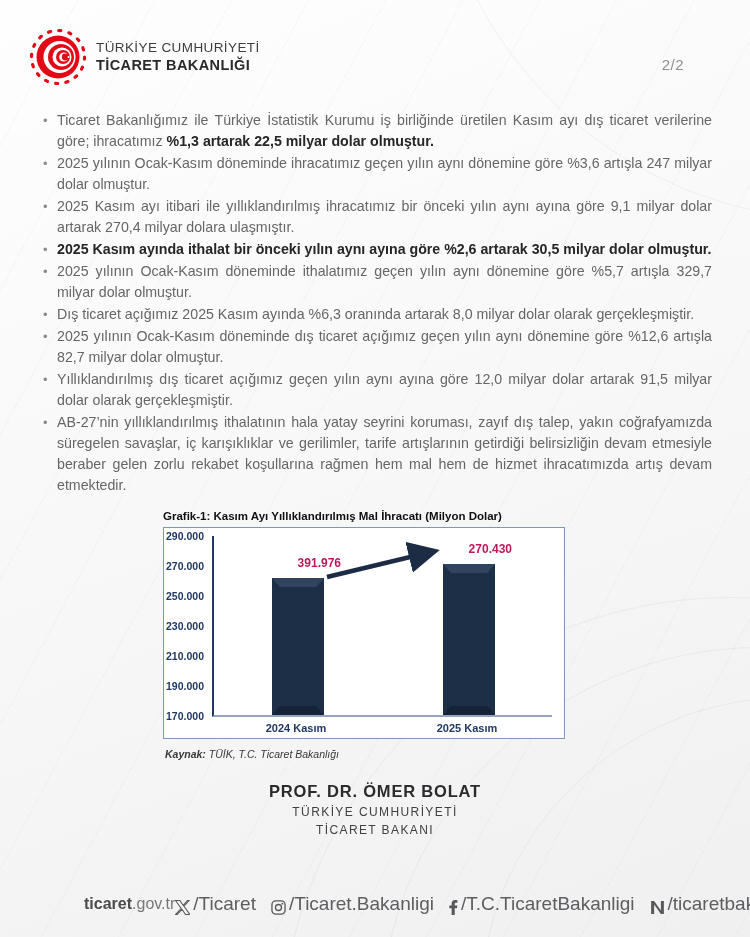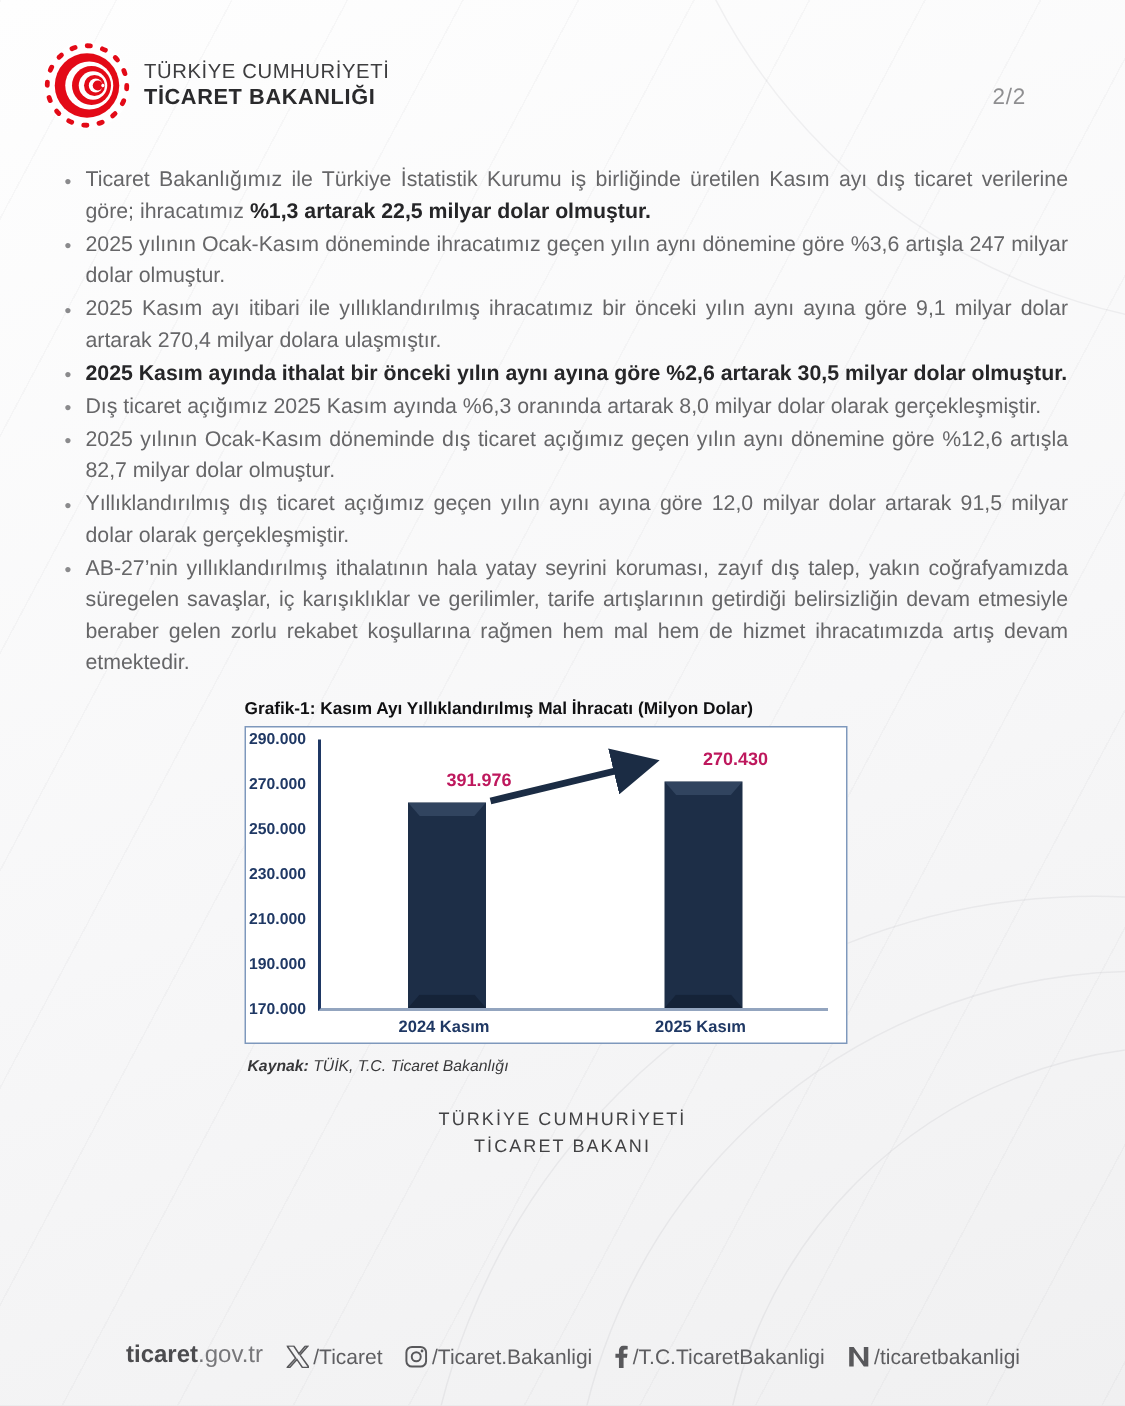--- a/index.html
+++ b/index.html
@@ -64,21 +64,21 @@
   .signature { margin-top:22px; text-align:center; }
   .sig-name { font-size:16.5px; font-weight:700; color:#2b2b2d; letter-spacing:0.8px; }
   .sig-line { font-size:12px; color:#414143; letter-spacing:1.4px; margin-top:4px; }
 
   
   footer { position:absolute; left:0; right:0; bottom:0; height:58px;
     display:flex; align-items:center; padding:0 70px 8px 84px; }
   .site { font-size:16px; color:#77777a; }
   .site b { color:#4c4c4f; font-weight:700; }
   .socials { display:flex; align-items:center; gap:15px; margin-left:auto; }
-  .social-item { display:flex; align-items:flex-end; gap:3px; color:#5e5e61; font-size:14px; }
+  .social-item { display:flex; align-items:flex-end; gap:3px; color:#5e5e61; font-size:19px; }
   .social-item svg { display:block; color:#58585b; }
 </style>
 </head>
 <body>
 
 <div class="page">
 
   <div class="bg-curve c1"></div>
   <div class="bg-curve c2"></div>
   <div class="bg-curve c3"></div>
@@ -104,20 +104,21 @@
       <div class="ministry-line2">TİCARET BAKANLIĞI</div>
     </div>
     <div class="page-num">2/2</div>
   </header>
 
   <ul class="bullets" id="bullet-list">
       <li><span class="seg">Ticaret Bakanlığımız ile Türkiye İstatistik Kurumu iş birliğinde üretilen Kasım ayı dış ticaret verilerine göre; ihracatımız </span><span class="seg bold">%1,3 artarak 22,5 milyar dolar olmuştur.</span></li>
       <li><span class="seg">2025 yılının Ocak-Kasım döneminde ihracatımız geçen yılın aynı dönemine göre %3,6 artışla 247 milyar dolar olmuştur.</span></li>
       <li><span class="seg">2025 Kasım ayı itibari ile yıllıklandırılmış ihracatımız bir önceki yılın aynı ayına göre 9,1 milyar dolar artarak 270,4 milyar dolara ulaşmıştır.</span></li>
       <li><span class="seg bold">2025 Kasım ayında ithalat bir önceki yılın aynı ayına göre %2,6 artarak 30,5 milyar dolar olmuştur.</span></li>
+      <li><span class="seg">2025 yılının Ocak-Kasım döneminde ithalatımız geçen yılın aynı dönemine göre %5,7 artışla 329,7 milyar dolar olmuştur.</span></li>
       <li><span class="seg">Dış ticaret açığımız 2025 Kasım ayında %6,3 oranında artarak 8,0 milyar dolar olarak gerçekleşmiştir.</span></li>
       <li><span class="seg">2025 yılının Ocak-Kasım döneminde dış ticaret açığımız geçen yılın aynı dönemine göre %12,6 artışla 82,7 milyar dolar olmuştur.</span></li>
       <li><span class="seg">Yıllıklandırılmış dış ticaret açığımız geçen yılın aynı ayına göre 12,0 milyar dolar artarak 91,5 milyar dolar olarak gerçekleşmiştir.</span></li>
       <li><span class="seg">AB-27’nin yıllıklandırılmış ithalatının hala yatay seyrini koruması, zayıf dış talep, yakın coğrafyamızda süregelen savaşlar, iç karışıklıklar ve gerilimler, tarife artışlarının getirdiği belirsizliğin devam etmesiyle beraber gelen zorlu rekabet koşullarına rağmen hem mal hem de hizmet ihracatımızda artış devam etmektedir.</span></li>
     </ul>
 
   <section class="chart-section">
     <div class="chart-title">Grafik-1: Kasım Ayı Yıllıklandırılmış Mal İhracatı (Milyon Dolar)</div>
     <div class="chart-box" id="chart-box">
 
@@ -144,20 +145,21 @@
         </defs>
         <line x1="163" y1="49" x2="267" y2="24" stroke="#1b2c44" stroke-width="4.5" marker-end="url(#ah)"></line>
       </svg>
       </div>
     <div class="source-note">
       <span class="src-label">Kaynak:</span><span> TÜİK, T.C. Ticaret Bakanlığı</span>
     </div>
   </section>
 
   <section class="signature">
+    <div class="sig-name">PROF. DR. ÖMER BOLAT</div>
     <div class="sig-line">TÜRKİYE CUMHURİYETİ</div>
     <div class="sig-line">TİCARET BAKANI</div>
   </section>
 
   <footer>
     <div class="site"><b>ticaret</b><span>.gov.tr</span></div>
     <div class="socials" id="socials">
         <div class="social-item">
           <span>
             <svg width="15" height="15" viewBox="0 0 16 16">

